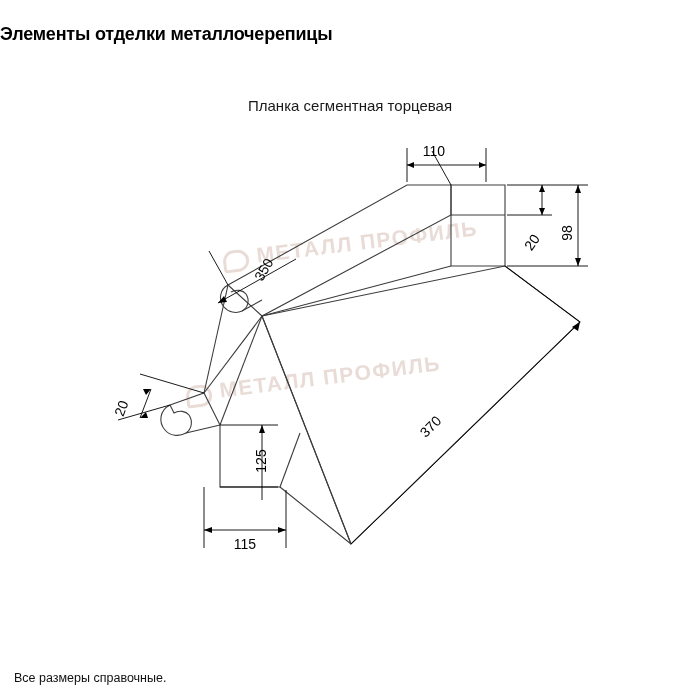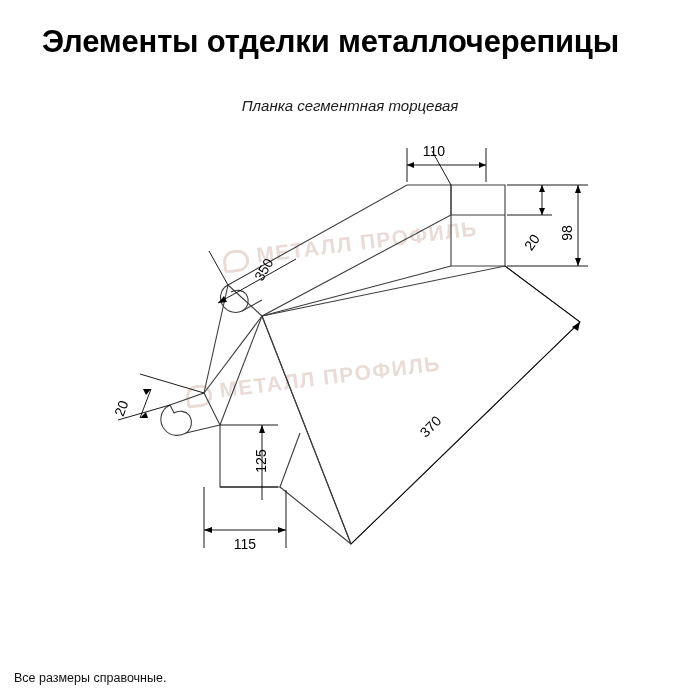--- a/index.html
+++ b/index.html
@@ -18,35 +18,34 @@
   .page {
     position: relative;
     width: 700px;
     height: 700px;
   }
   .title {
     position: absolute;
     top: 24px;
     left: 0;
     width: 619px;
-    text-align: right;
-    font-size: 31px;
+    text-align: left;
+    font-size: 18px;
     font-weight: bold;
     letter-spacing: -0.2px;
   }
   .subtitle {
     position: absolute;
     top: 95px;
     left: 0;
     width: 700px;
     text-align: center;
     font-size: 15px;
     line-height: 22px;
     color: #1a1a1a;
-    font-style: italic;
   }
   .drawing {
     position: absolute;
     top: 0;
     left: 0;
   }
   .footnotes {
     position: absolute;
     left: 14px;
     bottom: 12px;

